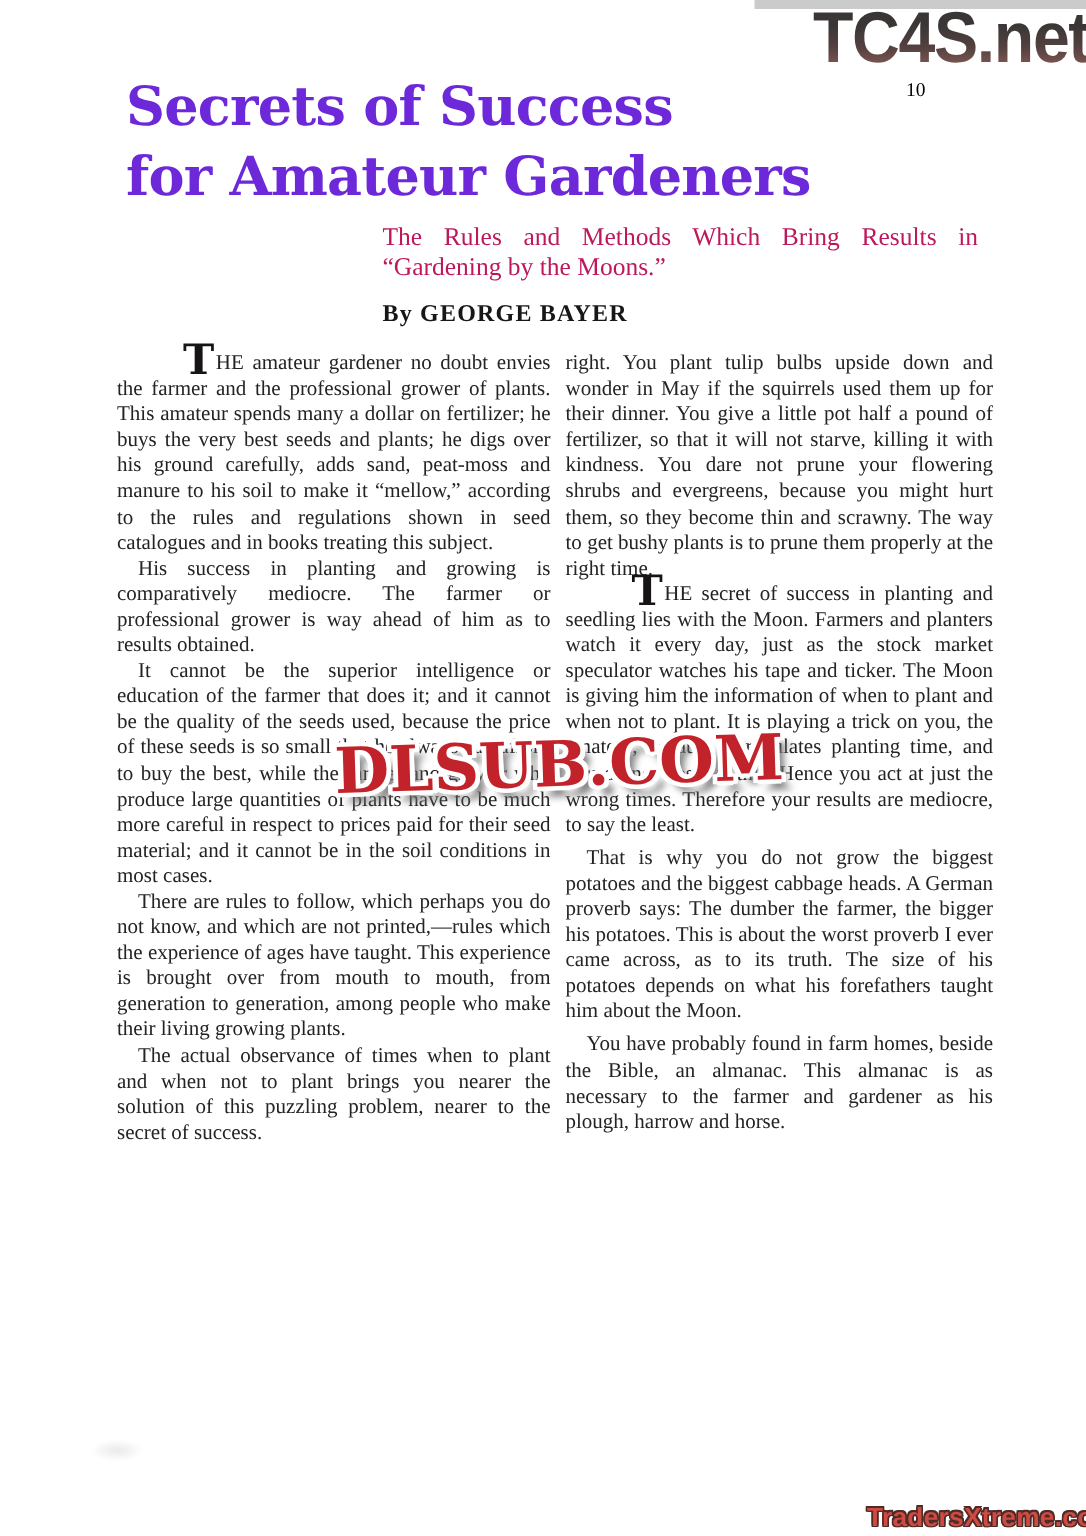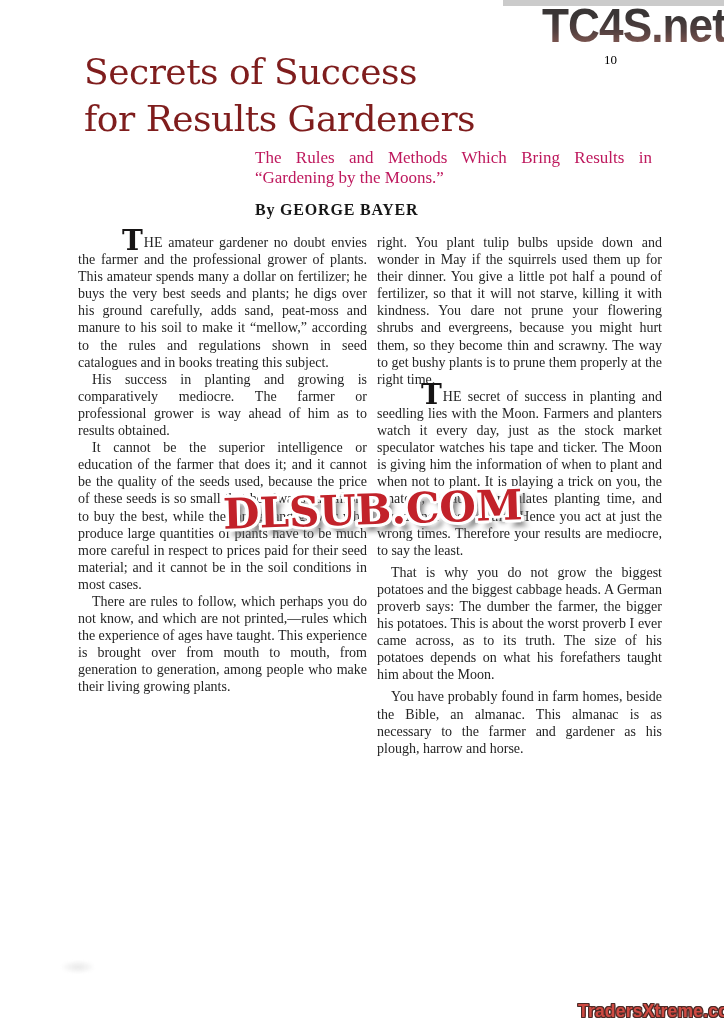--- a/index.html
+++ b/index.html
@@ -14,22 +14,22 @@
     position:absolute;top:2px;right:-2px;
     font-family:"Liberation Sans",sans-serif;font-weight:900;font-size:48px;line-height:1;
     letter-spacing:-1px;transform:scaleX(0.92);transform-origin:100% 0;
     background:linear-gradient(180deg,#3a3636 30%,#544140 62%,#95625a 100%);
     -webkit-background-clip:text;background-clip:text;color:transparent;
   }
   .pagenum{position:absolute;left:604px;top:32px;font-size:13px;color:#000000;margin-top:20px;}
   
   .title{
     position:absolute;left:84px;top:48px;
-    font-family:"DejaVu Serif",serif;font-weight:normal;font-size:36px;line-height:47px;
-    color:#7f1d1d;letter-spacing:-0.5px;
+    font-family:"DejaVu Serif",serif;font-weight:bold;font-size:36px;line-height:47px;
+    color:#6d28d9;letter-spacing:-0.5px;
   }
   .subtitle{
     position:absolute;left:255px;top:148px;width:397px;
     font-size:17px;line-height:19.5px;color:#be185d;
     text-align:justify;text-align-last:left;
   }
   .byline{
     position:absolute;left:255px;top:201px;
     font-size:16px;font-weight:bold;letter-spacing:0.8px;color:#171717;
   }
@@ -84,32 +84,33 @@
 <div id="page">
 
   <div class="topstrip"></div>
 
   <div class="tc4s">TC4S.net</div>
 
   <div class="pagenum">10</div>
 
   <div class="title">
     <div>Secrets of Success</div>
-    <div>for Results Gardeners</div>
+    <div>for Amateur Gardeners</div>
   </div>
 
   <div class="subtitle">The Rules and Methods Which Bring Results in “Gardening by the Moons.”</div>
 
   <div class="byline">By GEORGE BAYER</div>
 
   <div class="col col-left">
     <p class="body drop"><span class="dropcap">T</span><span>HE amateur gardener no doubt envies the farmer and the professional grower of plants. This amateur spends many a dollar on fertilizer; he buys the very best seeds and plants; he digs over his ground carefully, adds sand, peat-moss and manure to his soil to make it “mellow,” according to the rules and regulations shown in seed catalogues and in books treating this subject.</span></p>
     <p class="body">His success in planting and growing is comparatively mediocre.  The farmer or professional grower is way ahead of him as to results obtained.</p>
     <p class="body">It cannot be the superior intelligence or education of the farmer that does it; and it cannot be the quality of the seeds used, because the price of these seeds is so small that he always can afford to buy the best, while the farmer and grower who produce large quantities of plants have to be much more careful in respect to prices paid for their seed material; and it cannot be in the soil conditions in most cases.</p>
     <p class="body">There are rules to follow, which perhaps you do not know, and which are not printed,—rules which the experience of ages have taught.  This experience is brought over from mouth to mouth, from generation to generation, among people who make their living growing plants.</p>
+    <p class="body">The actual observance of times when to plant and when not to plant brings you nearer the solution of this puzzling problem, nearer to the secret of success.</p>
   </div>
 
   <div class="col col-right">
     <p class="body noindent">right.  You plant tulip bulbs upside down and wonder in May if the squirrels used them up for their dinner.  You give a little pot half a pound of fertilizer, so that it will not starve, killing it with kindness.  You dare not prune your flowering shrubs and evergreens, because you might hurt them, so they become thin and scrawny.  The way to get bushy plants is to prune them properly at the right time.</p>
     <p class="body drop"><span class="dropcap">T</span><span>HE secret of success in planting and seedling lies with the Moon. Farmers and planters watch it every day, just as the stock market speculator watches his tape and ticker.  The Moon is giving him the information of when to plant and when not to plant.  It is playing a trick on you, the amateur, because it regulates planting time, and you do not observe this. Hence you act at just the wrong times. Therefore your results are mediocre, to say the least.</span></p>
     <p class="body gap">That is why you do not grow the biggest potatoes and the biggest cabbage heads. A German proverb says: The dumber the farmer, the bigger his potatoes.  This is about the worst proverb I ever came across, as to its truth.  The size of his potatoes depends on what his forefathers taught him about the Moon.</p>
     <p class="body gap">You have probably found in farm homes, beside the Bible, an almanac.  This almanac is as necessary to the farmer and gardener as his plough, harrow and horse.</p>
   </div>
 
   <div class="dlsub">DLSUB.COM</div>

